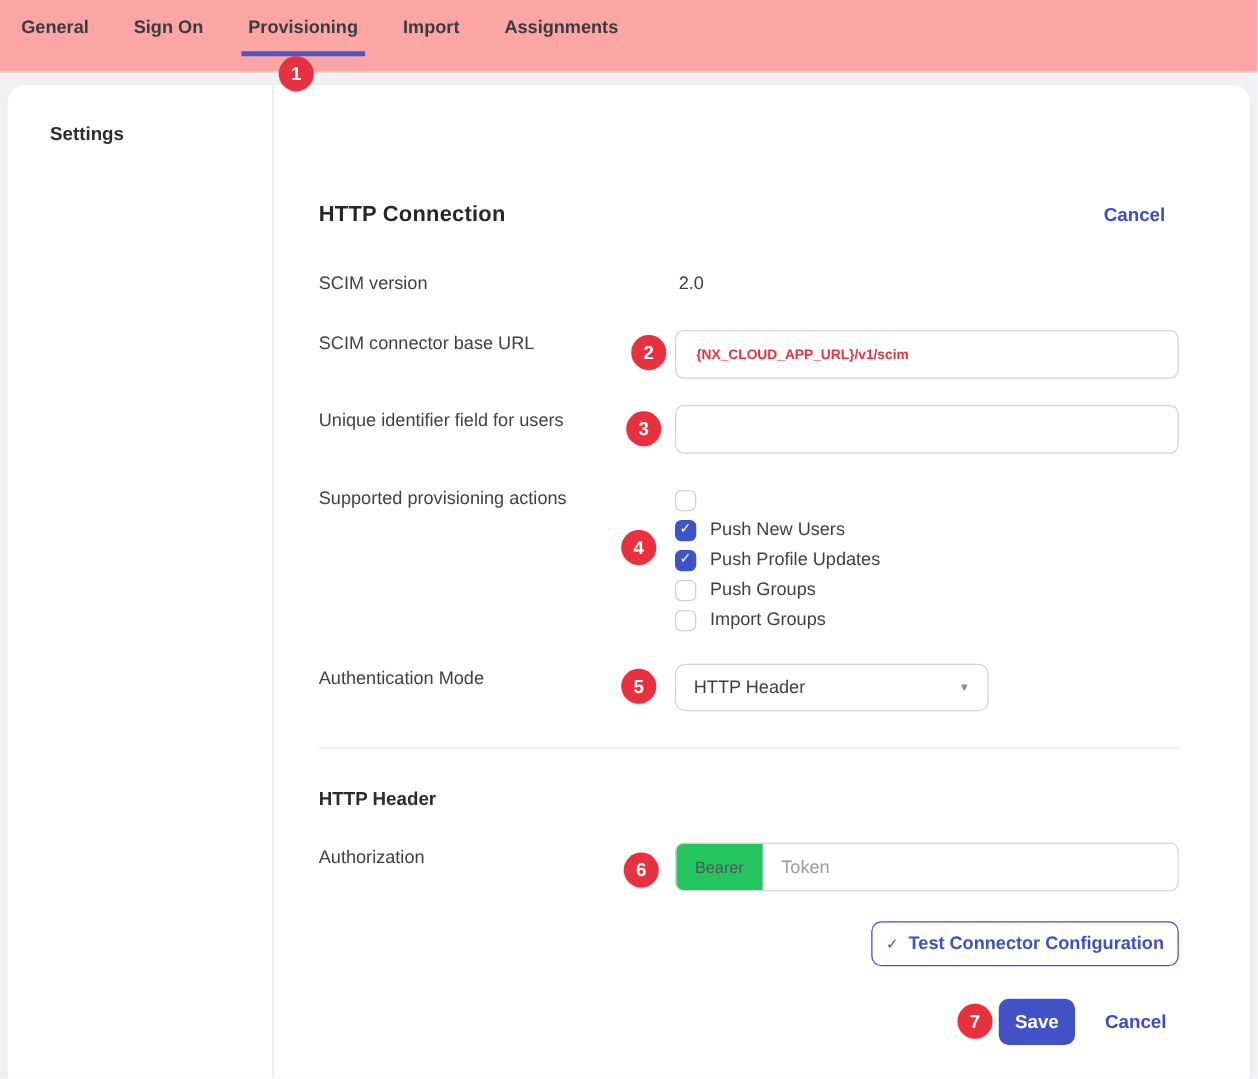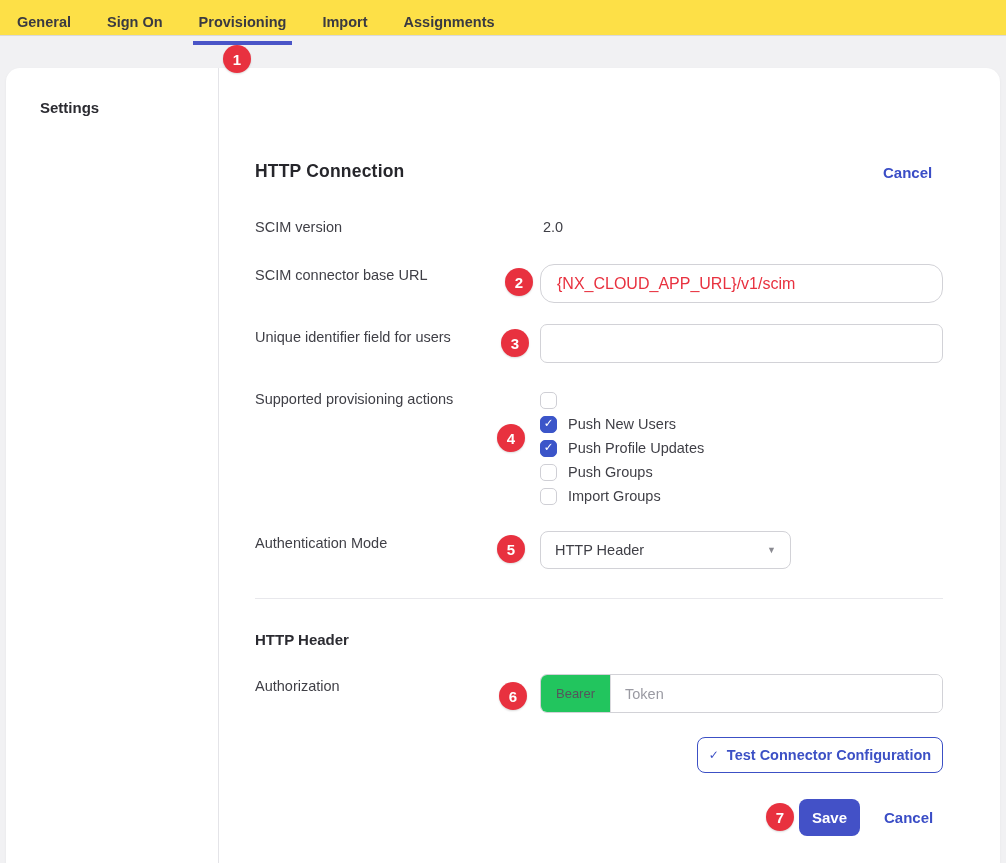--- a/index.html
+++ b/index.html
@@ -8,22 +8,22 @@
     font-family:"Liberation Sans","DejaVu Sans",sans-serif;
     background:#f1f1f3;
     position:relative;
     overflow:hidden;
     color:#3f3f46;
   }
   .page { position:relative; width:1006px; height:863px; }
 
   
   .tabbar {
-    position:absolute; top:0; left:0; right:0; height:36px;
-    background:#fde047;
+    position:absolute; top:0; left:0; right:0; height:58px;
+    background:#fca5a5;
     border-bottom:1px solid #d9d9db;
     display:flex; align-items:stretch;
     padding-left:11px;
   }
   .tab {
     height:45px; line-height:44px;
     padding:0 6px; margin-right:24px;
     font-size:14.5px; font-weight:700; color:#3a3a41;
     cursor:pointer; white-space:nowrap;
   }
@@ -58,21 +58,21 @@
   .lbl-version { left:255px; top:219px; }
   .val-version { left:543px; top:219px; font-size:14.5px; color:#3f3f46; }
 
   .lbl-baseurl { left:255px; top:267px; }
   .input-box {
     position:absolute; left:540px; width:403px; height:39px;
     border:1px solid #d2d2d7; border-radius:7px; background:#fff;
     font-family:"Liberation Sans","DejaVu Sans",sans-serif;
     font-size:15px; color:#3f3f46; padding:0 16px; outline:none;
   }
-  .input-baseurl { top:264px; font-weight:400; color:#e8313f; font-size:16px;border-radius:14px; }
+  .input-baseurl { top:264px; font-weight:700; color:#e8313f; font-size:11px; }
   .lbl-uniqueid { left:255px; top:329px; }
   .input-uniqueid { top:324px; }
 
   .lbl-actions { left:255px; top:391px; }
   .checkbox-list { left:540px; top:388px; display:flex; flex-direction:column; }
   .cb-row { display:flex; align-items:center; height:24px; cursor:pointer; }
   .checkbox {
     width:17px; height:17px; border-radius:5px; flex:0 0 17px;
     border:1.5px solid #cfcfd5; background:#fff;
     display:flex; align-items:center; justify-content:center;

